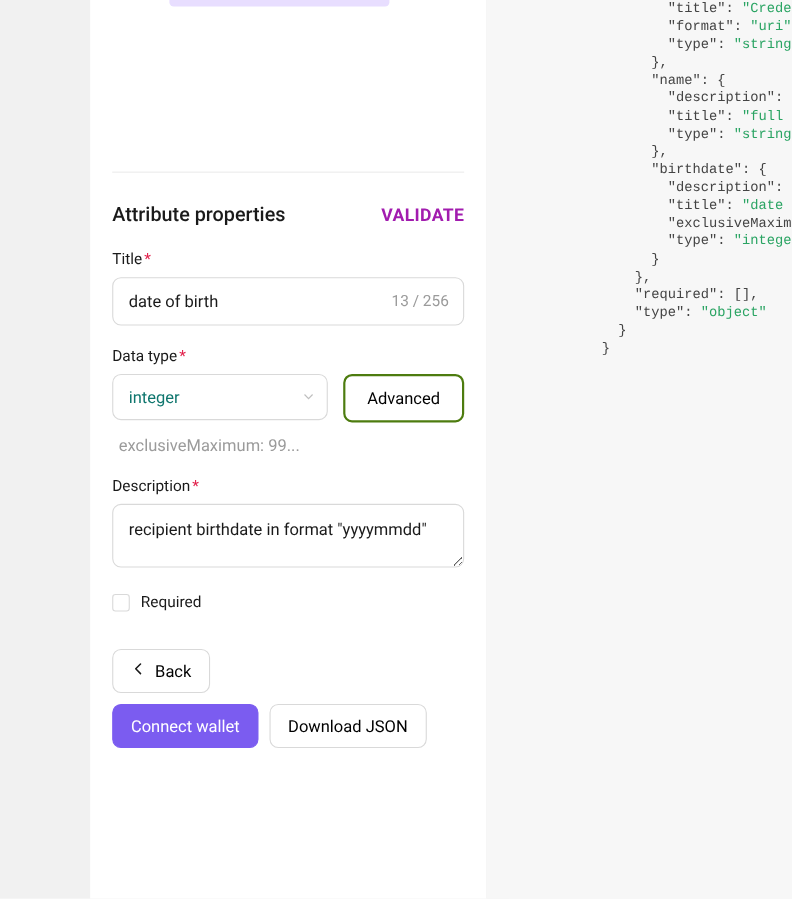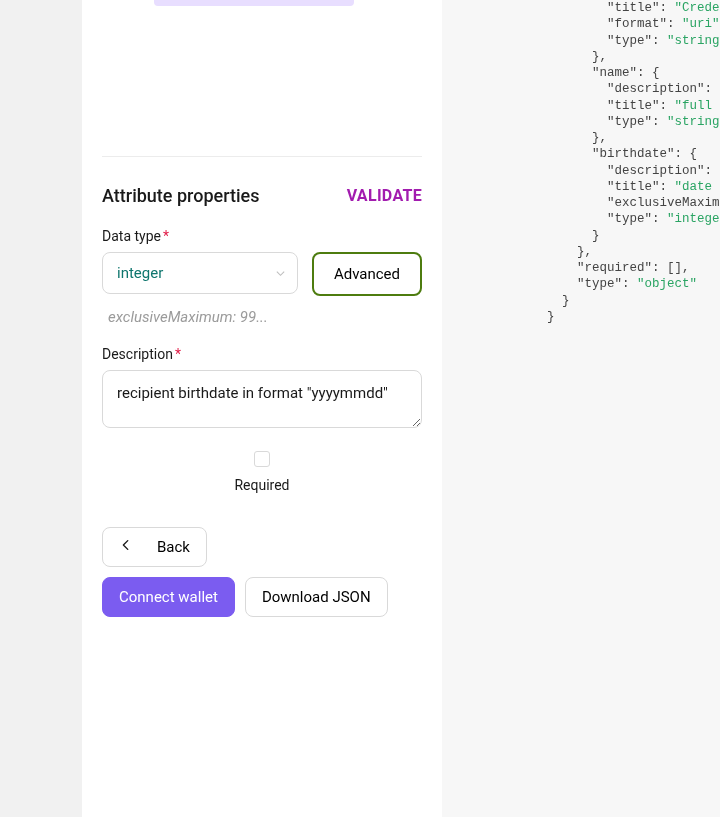--- a/index.html
+++ b/index.html
@@ -140,55 +140,53 @@
     font-family: inherit;
   }
   .constraint-text {
     color: #9b9b9b;
     font-size: 15px;
     margin-top: 12px;
     padding: 0 6px;
     white-space: nowrap;
     overflow: hidden;
     text-overflow: ellipsis;
-    font-style: italic;
   }
   textarea.input {
     resize: both;
     height: 58px;
     min-height: 58px;
     line-height: 1.4;
   }
   .checkbox-row {
     display: flex;
     align-items: center;
     gap: 10px;
     margin-top: 20px;
     margin-bottom: 34px;
-    flex-direction: column;
   }
   .cbox {
     width: 16px;
     height: 16px;
     border: 1px solid #d9d9d9;
     border-radius: 3px;
     cursor: pointer;
     background: #fff;
   }
   .footer-row { display: flex; flex-wrap: wrap; gap: 10px; }
   .btn {
     border: 1px solid #d9d9d9;
     border-radius: 8px;
     padding: 10px 16px;
     font-size: 15px;
     background: #fff;
     cursor: pointer;
     display: inline-flex;
     align-items: center;
-    gap: 24px;
+    gap: 8px;
     font-family: inherit;
   }
   .btn.primary {
     background: #7b5cf0;
     color: #fff;
     border-color: #7b5cf0;
   }
   .right {
     flex: 1;
     background: #f7f7f7;
@@ -213,20 +211,29 @@
     <div class="top-band"></div>
 
     <div class="divider"></div>
 
     <div class="section-header">
       <div class="section-title">Attribute properties</div>
       <div class="validate-link">VALIDATE</div>
     </div>
 
 
+    <div class="field">
+      <div class="label">
+        <span>Title</span><span class="req">*</span>
+      </div>
+      <div class="input-wrap">
+        <input class="input" type="text" value="date of birth" style="">
+        <span class="char-count">13 / 256</span>
+      </div>
+    </div>
 
     <div class="field">
       <div class="label">
         <span>Data type</span><span class="req">*</span>
       </div>
       <div class="row">
         <div class="select-wrap">
           <div class="select">integer</div>
           <span class="chevron">
             <svg width="11" height="11" viewBox="0 0 12 12">

